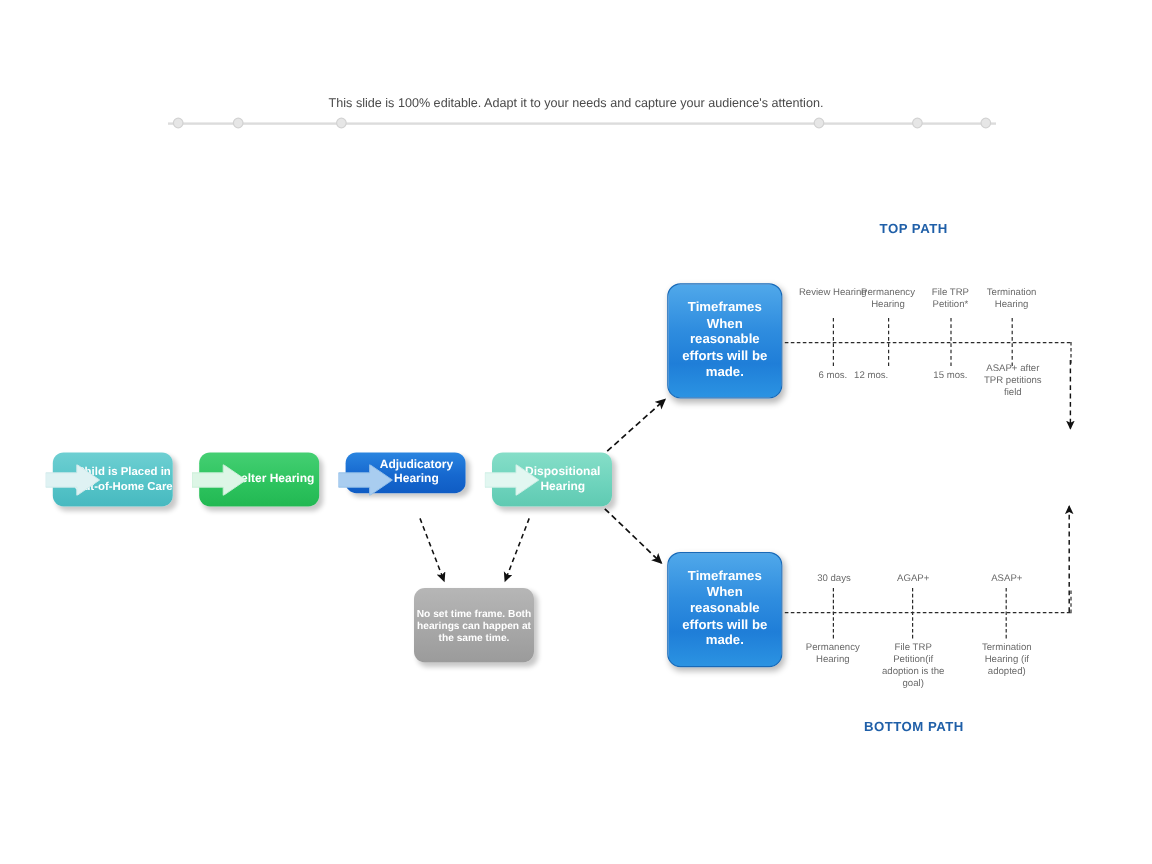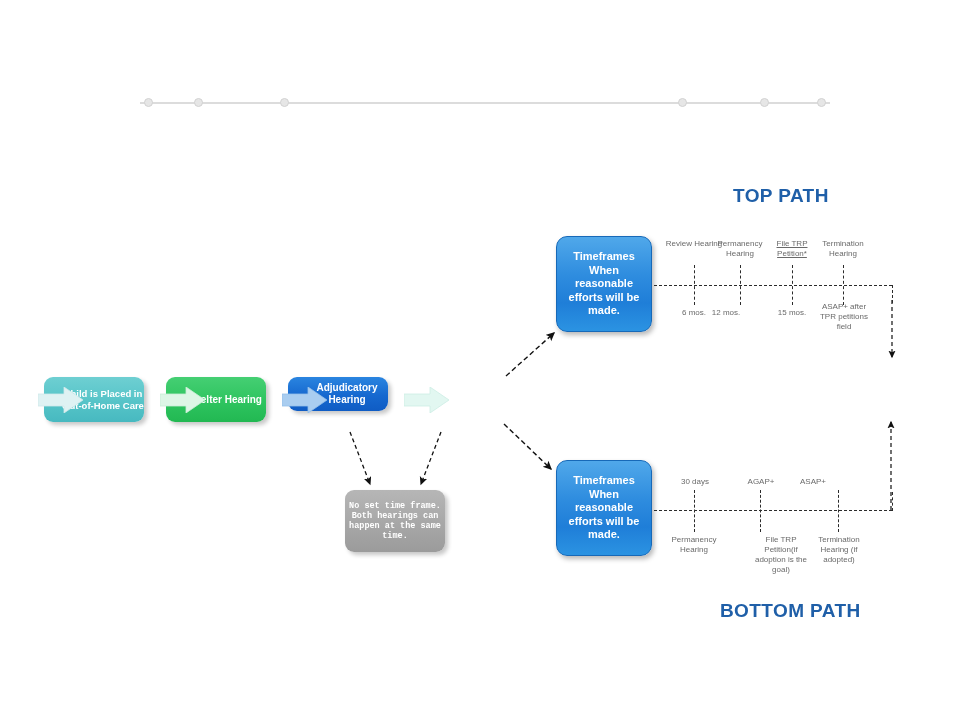--- a/index.html
+++ b/index.html
@@ -65,21 +65,21 @@
     color:#ffffff;font-weight:bold;font-size:11px;line-height:1.22;
     text-align:center;
     display:flex;align-items:center;justify-content:center;
     box-shadow:2px 3px 5px rgba(0,0,0,0.28);
     padding:4px 5px;
   }
 
   
   .pathlbl{
     position:absolute;
-    font-size:19px;font-weight:bold;color:#1f5fa8;
+    font-size:11px;font-weight:bold;color:#1f5fa8;
     letter-spacing:0.4px;white-space:nowrap;text-align:center;
   }
 
   
   .tick-lbl{
     position:absolute;
     font-size:8px;color:#6a6a6a;text-align:center;line-height:1.25;
   }
   .note{
     position:absolute;
@@ -90,20 +90,21 @@
   
   .h-dash{position:absolute;height:0;border-top:1px dashed #2b2b2b;}
   .v-dash{position:absolute;width:0;border-left:1px dashed #2b2b2b;}
   svg.overlay{position:absolute;left:0;top:0;width:960px;height:720px;pointer-events:none;}
 </style>
 </head>
 <body>
 
 <div class="slide">
 
+  <div class="subtitle">This slide is 100% editable. Adapt it to your needs and capture your audience's attention.</div>
 
   <div class="divider">
     <div class="bar"></div>
     <div class="dot" style="left:4px;"></div>
     <div class="dot" style="left:54px;"></div>
     <div class="dot" style="left:140px;"></div>
     <div class="dot" style="left:538px;"></div>
     <div class="dot" style="left:620px;"></div>
     <div class="dot" style="left:677px;"></div>
   </div>
@@ -147,48 +148,51 @@
 
   <div class="pbox blue" style="left:288px;top:377px;width:100px;height:34px;font-size:10px;">
     <span class="lbl">Adjudicatory Hearing</span>
   </div>
   <div class="chev" style="left:282px;top:387px;">
     <svg width="46" height="26" viewBox="0 0 46 26" xmlns="http://www.w3.org/2000/svg">
       <path d="M0,7 L26,7 L26,0 L45,13 L26,26 L26,19 L0,19 Z" fill="#a9cdf0" stroke="#94bfe8" stroke-width="0.8"></path>
     </svg>
   </div>
 
+  <div class="pbox mint" style="left:410px;top:377px;width:100px;height:45px;font-size:10px;">
+    <span class="lbl">Dispositional Hearing</span>
+  </div>
   <div class="chev" style="left:404px;top:387px;">
     <svg width="46" height="26" viewBox="0 0 46 26" xmlns="http://www.w3.org/2000/svg">
       <path d="M0,7 L26,7 L26,0 L45,13 L26,26 L26,19 L0,19 Z" fill="#e2f7f1" stroke="#cdeee5" stroke-width="0.8"></path>
     </svg>
   </div>
 
   <div class="pbox grayb" style="left:345px;top:490px;width:100px;height:62px;font-size:8.5px;">
-    <span class="lbl" style="padding-left:0;font-family:Liberation Mono, monospace;">No set time frame. Both hearings can happen at the same time.</span>
+    <span class="lbl" style="padding-left:0;">No set time frame. Both hearings can happen at the same time.</span>
   </div>
 
   <div class="pathlbl" style="left:733px;top:185px;">TOP PATH</div>
 
   <div class="tfbox" style="left:556px;top:236px;height:96px;">
     <span>Timeframes When reasonable efforts will be made.</span>
   </div>
 
   <div class="h-dash" style="left:654px;top:285px;width:238px;"></div>
 
   <div class="v-dash" style="left:892px;top:285px;height:18px;"></div>
 
   <div class="v-dash" style="left:694px;top:265px;height:40px;"></div>
   <div class="v-dash" style="left:740px;top:265px;height:40px;"></div>
   <div class="v-dash" style="left:792px;top:265px;height:40px;"></div>
   <div class="v-dash" style="left:843px;top:265px;height:40px;"></div>
 
   <div class="tick-lbl" style="left:664px;top:239px;width:60px;">Review Hearing</div>
   <div class="tick-lbl" style="left:708px;top:239px;width:64px;">Permanency Hearing</div>
-  <div class="tick-lbl" style="left:762px;top:239px;width:60px;text-decoration:underline;">File TRP Petition*</div>
+  <div class="tick-lbl" style="left:762px;top:239px;width:60px;">File TRP Petition*</div>
   <div class="tick-lbl" style="left:812px;top:239px;width:62px;">Termination Hearing</div>
 
   <div class="tick-lbl" style="left:668px;top:308px;width:52px;">6 mos.</div>
   <div class="tick-lbl" style="left:700px;top:308px;width:52px;">12 mos.</div>
   <div class="tick-lbl" style="left:766px;top:308px;width:52px;">15 mos.</div>
   <div class="tick-lbl" style="left:815px;top:302px;width:58px;">ASAP+ after TPR petitions field</div>
 
 
   <div class="tfbox" style="left:556px;top:460px;height:96px;">
     <span>Timeframes When reasonable efforts will be made.</span>
@@ -196,21 +200,21 @@
 
   <div class="h-dash" style="left:654px;top:510px;width:238px;"></div>
   <div class="v-dash" style="left:892px;top:492px;height:19px;"></div>
 
   <div class="v-dash" style="left:694px;top:490px;height:42px;"></div>
   <div class="v-dash" style="left:760px;top:490px;height:42px;"></div>
   <div class="v-dash" style="left:838px;top:490px;height:42px;"></div>
 
   <div class="tick-lbl" style="left:668px;top:477px;width:54px;">30 days</div>
   <div class="tick-lbl" style="left:734px;top:477px;width:54px;">AGAP+</div>
-  <div class="tick-lbl" style="left:786px;top:477px;width:54px;">ASAP+</div>
+  <div class="tick-lbl" style="left:812px;top:477px;width:54px;">ASAP+</div>
 
   <div class="tick-lbl" style="left:661px;top:535px;width:66px;">Permanency Hearing</div>
-  <div class="tick-lbl" style="left:733px;top:535px;width:56px;margin-left:20px;">File TRP Petition(if adoption is the goal)</div>
+  <div class="tick-lbl" style="left:733px;top:535px;width:56px;">File TRP Petition(if adoption is the goal)</div>
   <div class="tick-lbl" style="left:810px;top:535px;width:58px;">Termination Hearing (if adopted)</div>
 
   <div class="pathlbl" style="left:720px;top:600px;">BOTTOM PATH</div>
 
 </div>
 
 </body></html>

